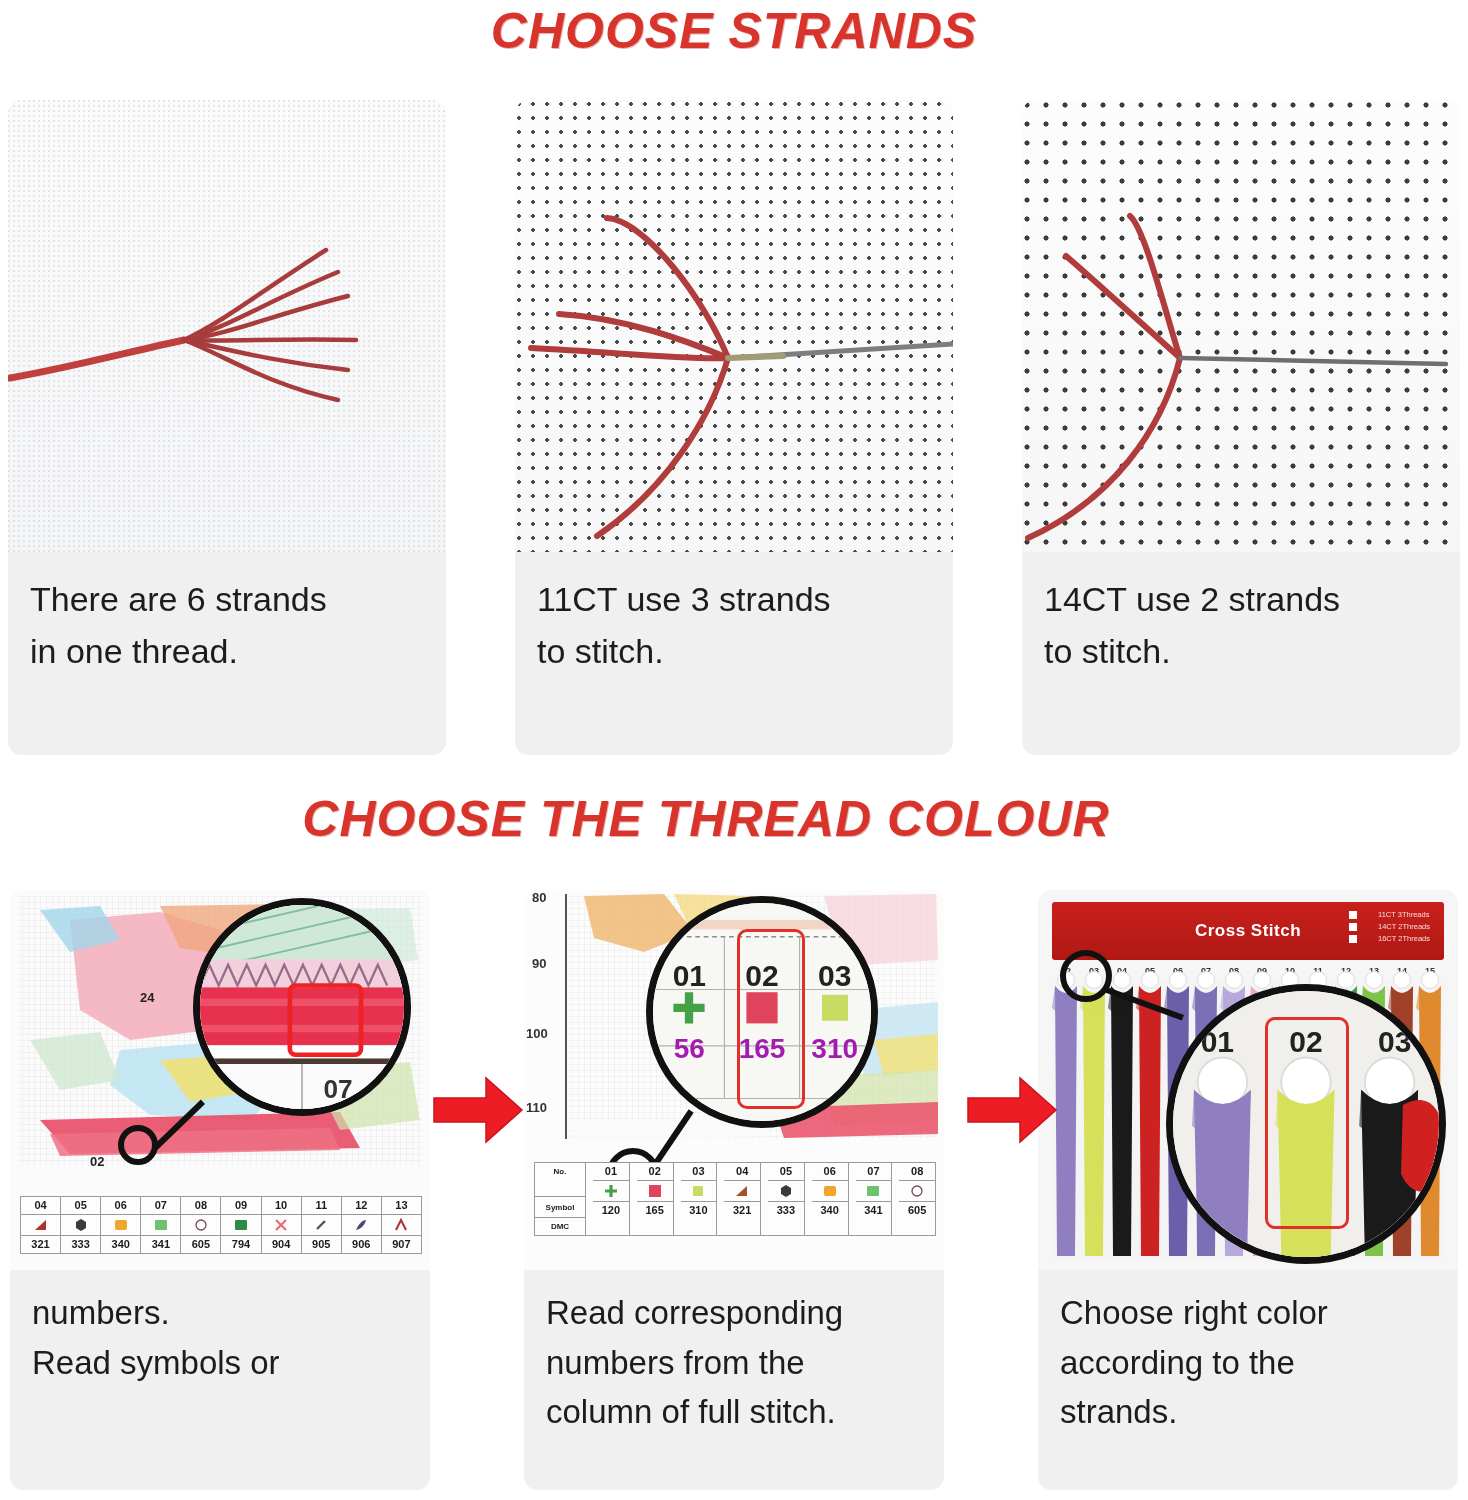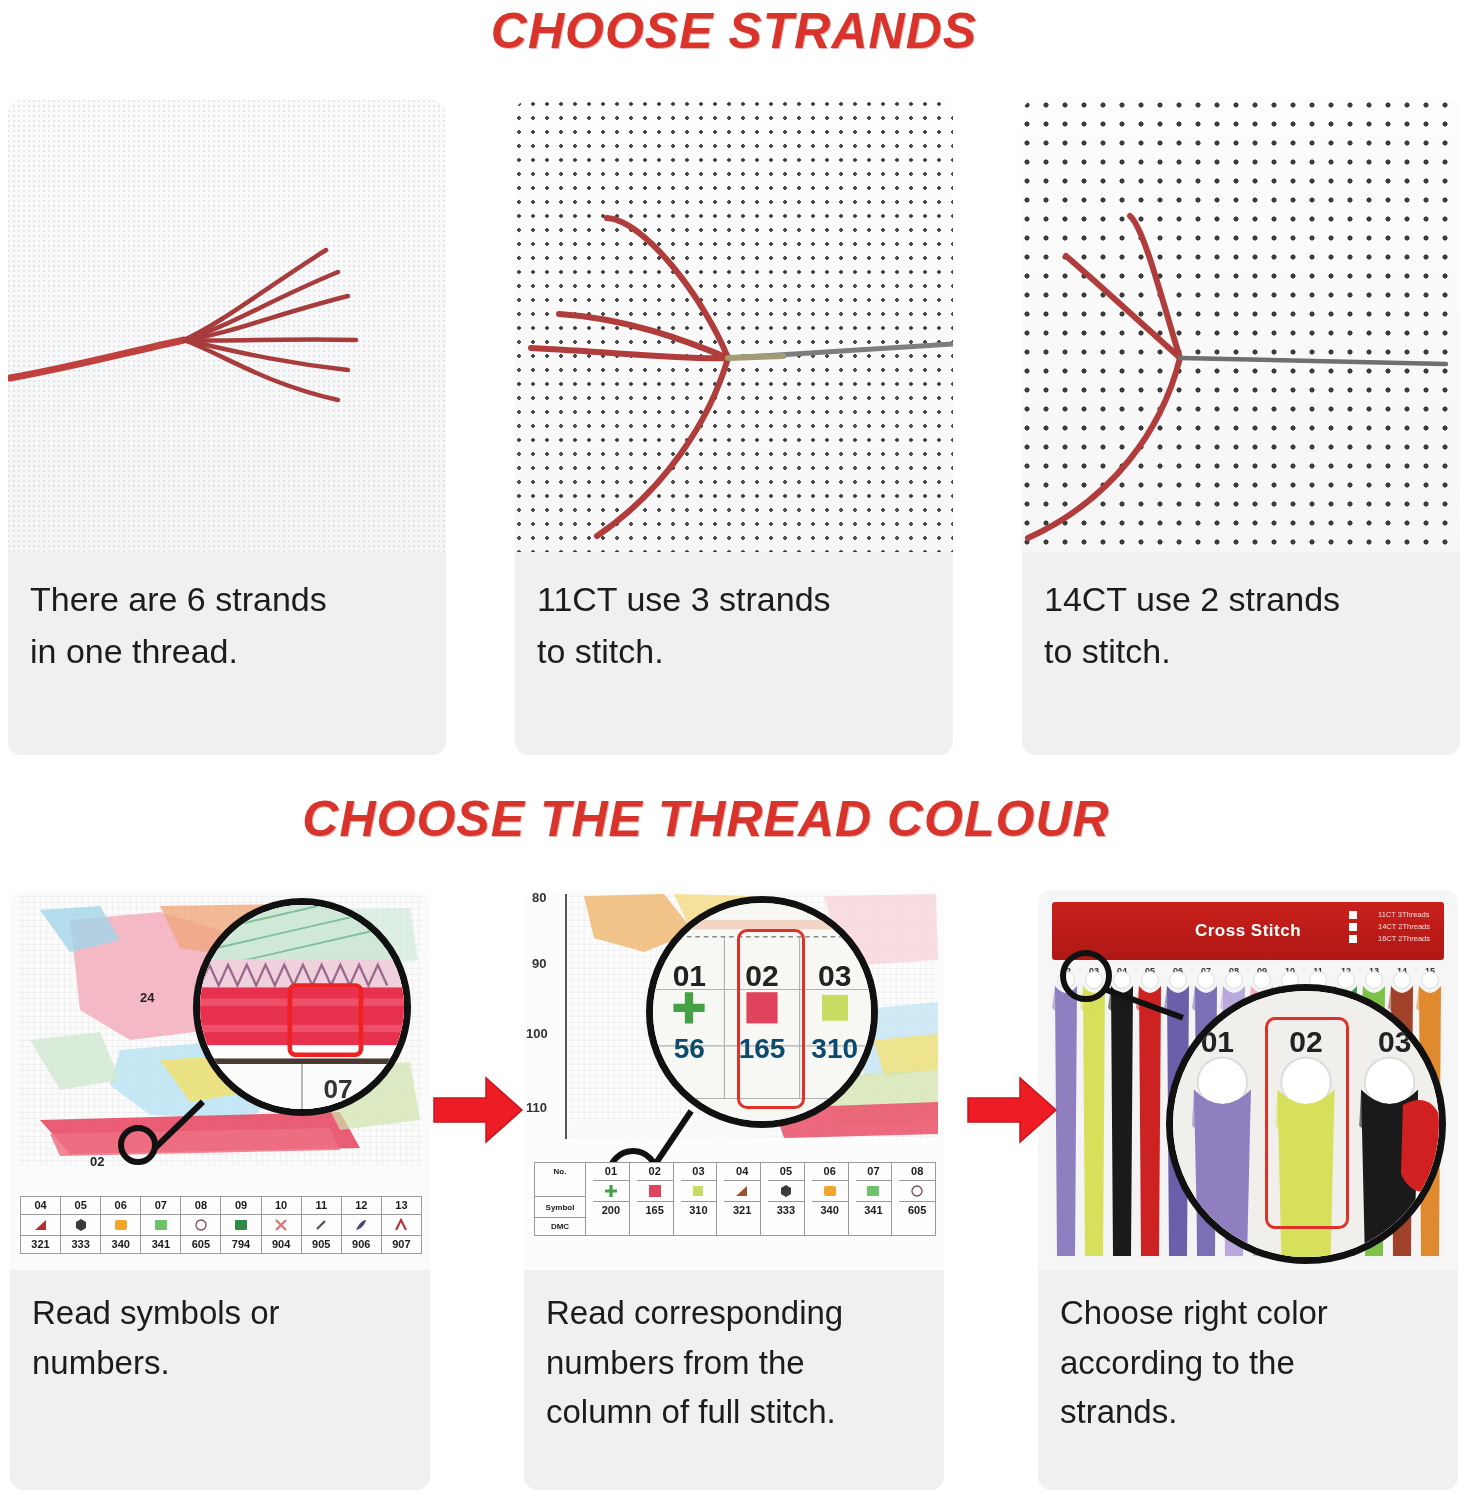--- a/index.html
+++ b/index.html
@@ -137,21 +137,21 @@
   .mag-circle {
     position: absolute; border-radius: 50%;
     border: 7px solid #111; overflow: hidden; background: #fff;
   }
   .mag-small { position: absolute; border-radius: 50%; border: 6px solid #111; }
   .mag-line { position: absolute; background: #111; transform-origin: 0 50%; }
 
   .mag-cols { position: absolute; inset: 0; display: flex; }
   .mag-col { flex: 1; display: flex; flex-direction: column; align-items: center; justify-content: center; gap: 10px; }
   .mag-col .m-num { font-size: 30px; font-weight: bold; color: #222; }
-  .mag-col .m-dmc { font-size: 28px; font-weight: bold; color: #0c4a6e; }
+  .mag-col .m-dmc { font-size: 28px; font-weight: bold; color: #a21caf; }
   .mag-highlight {
     position: absolute; border: 3px solid #e0302a; border-radius: 10px;
   }
 </style>
 </head>
 <body>
 
 <div class="page">
 
   <div id="heading-strands" class="section-heading">CHOOSE STRANDS</div>
@@ -370,22 +370,22 @@
                   <svg width="16" height="16" viewBox="0 0 16 16">
                     <path d="M3 13 L8 3 L13 13" fill="none" stroke="#b03030" stroke-width="2"></path>
                   </svg>
                 </div>
                 <div class="lg-dmc">907</div>
               </div>
             </div>
         </div>
       </div>
       <div class="caption">
+        <div>numbers.</div>
         <div>Read symbols or</div>
-        <div>numbers.</div>
       </div>
     </div>
 
     <div class="card">
       <div class="photo">
         <div class="chart-wrap">
           <svg viewBox="0 0 420 380" preserveAspectRatio="none" style="position:absolute;inset:0;width:100%;height:100%;">
             <rect width="420" height="380" fill="#fcfcfc"></rect>
             <defs>
               <pattern id="gridsm2" width="6" height="6" patternUnits="userSpaceOnUse">
@@ -458,21 +458,21 @@
                 <div class="lg-num" style="font-size:8px;border-top:1px solid #9a9a9a;border-bottom:1px solid #9a9a9a;height:22px;line-height:22px;margin-top:16px;">Symbol</div>
                 <div class="lg-num" style="font-size:8px;">DMC</div>
               </div>
               <div class="legend-col">
                 <div class="lg-num">01</div>
                 <div class="lg-sym">
                   <svg width="16" height="16" viewBox="0 0 16 16">
                     <path d="M8 2 V14 M2 8 H14" stroke="#46a046" stroke-width="3.2"></path>
                   </svg>
                 </div>
-                <div class="lg-dmc">200</div>
+                <div class="lg-dmc">120</div>
               </div>
               <div class="legend-col">
                 <div class="lg-num">02</div>
                 <div class="lg-sym">
                   <svg width="16" height="16" viewBox="0 0 16 16">
                     <rect x="2" y="2" width="12" height="12" fill="#e0445c"></rect>
                   </svg>
                 </div>
                 <div class="lg-dmc">165</div>
               </div>

